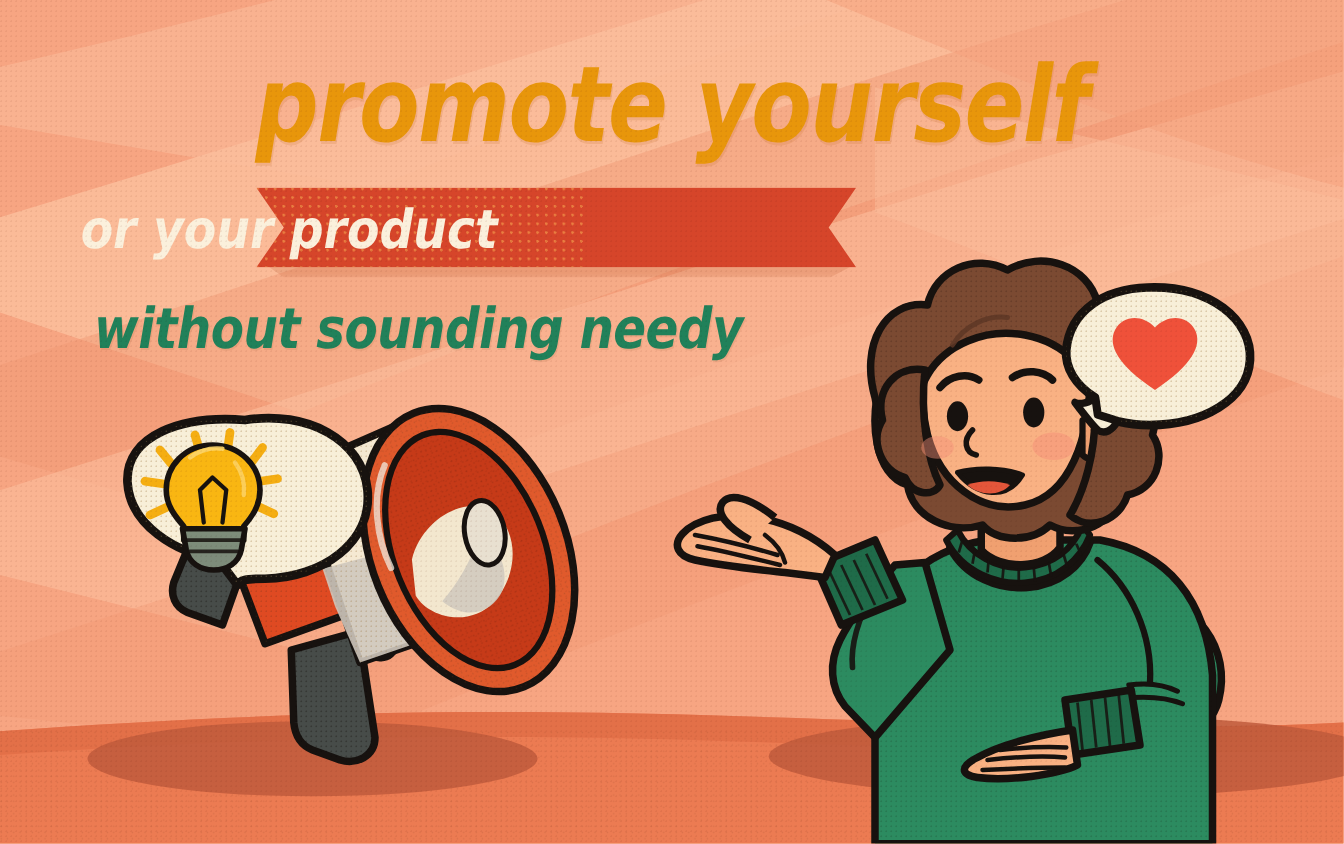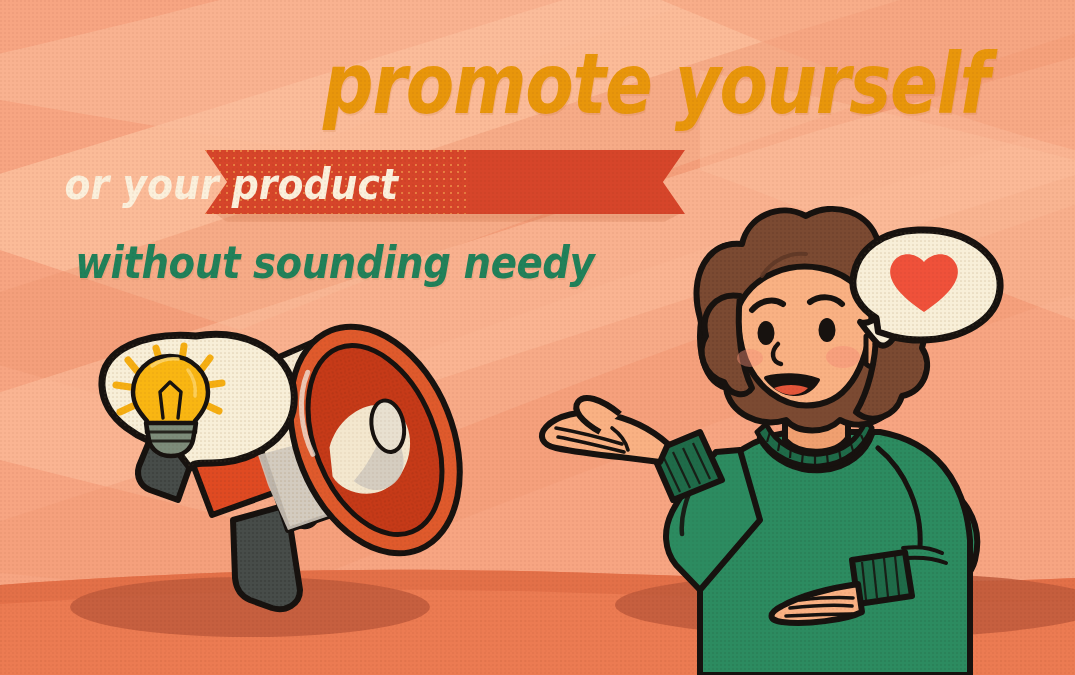--- a/index.html
+++ b/index.html
@@ -6,21 +6,21 @@
   body{font-family:"Liberation Sans",sans-serif;}
   #poster{
     position:relative;width:1075px;height:675px;overflow:hidden;
     background:#F7A582;
   }
   #bg-svg,#art-svg{position:absolute;left:0;top:0;width:1075px;height:675px;}
   #art-svg{pointer-events:none;}
 
   .headline-wrap{
     position:absolute;left:0;top:0;width:1075px;height:320px;
-    text-align:right;z-index:5;
+    text-align:center;z-index:5;
   }
   .h1{
     margin:0;padding:0;
     position:absolute;left:0;right:0;top:42px;
     font-family:"DejaVu Sans",sans-serif;
     font-style:italic;font-weight:bold;
     font-size:84px;line-height:1;
     letter-spacing:-1.5px;
     color:#E8960B;
     transform:scaleX(0.84);

